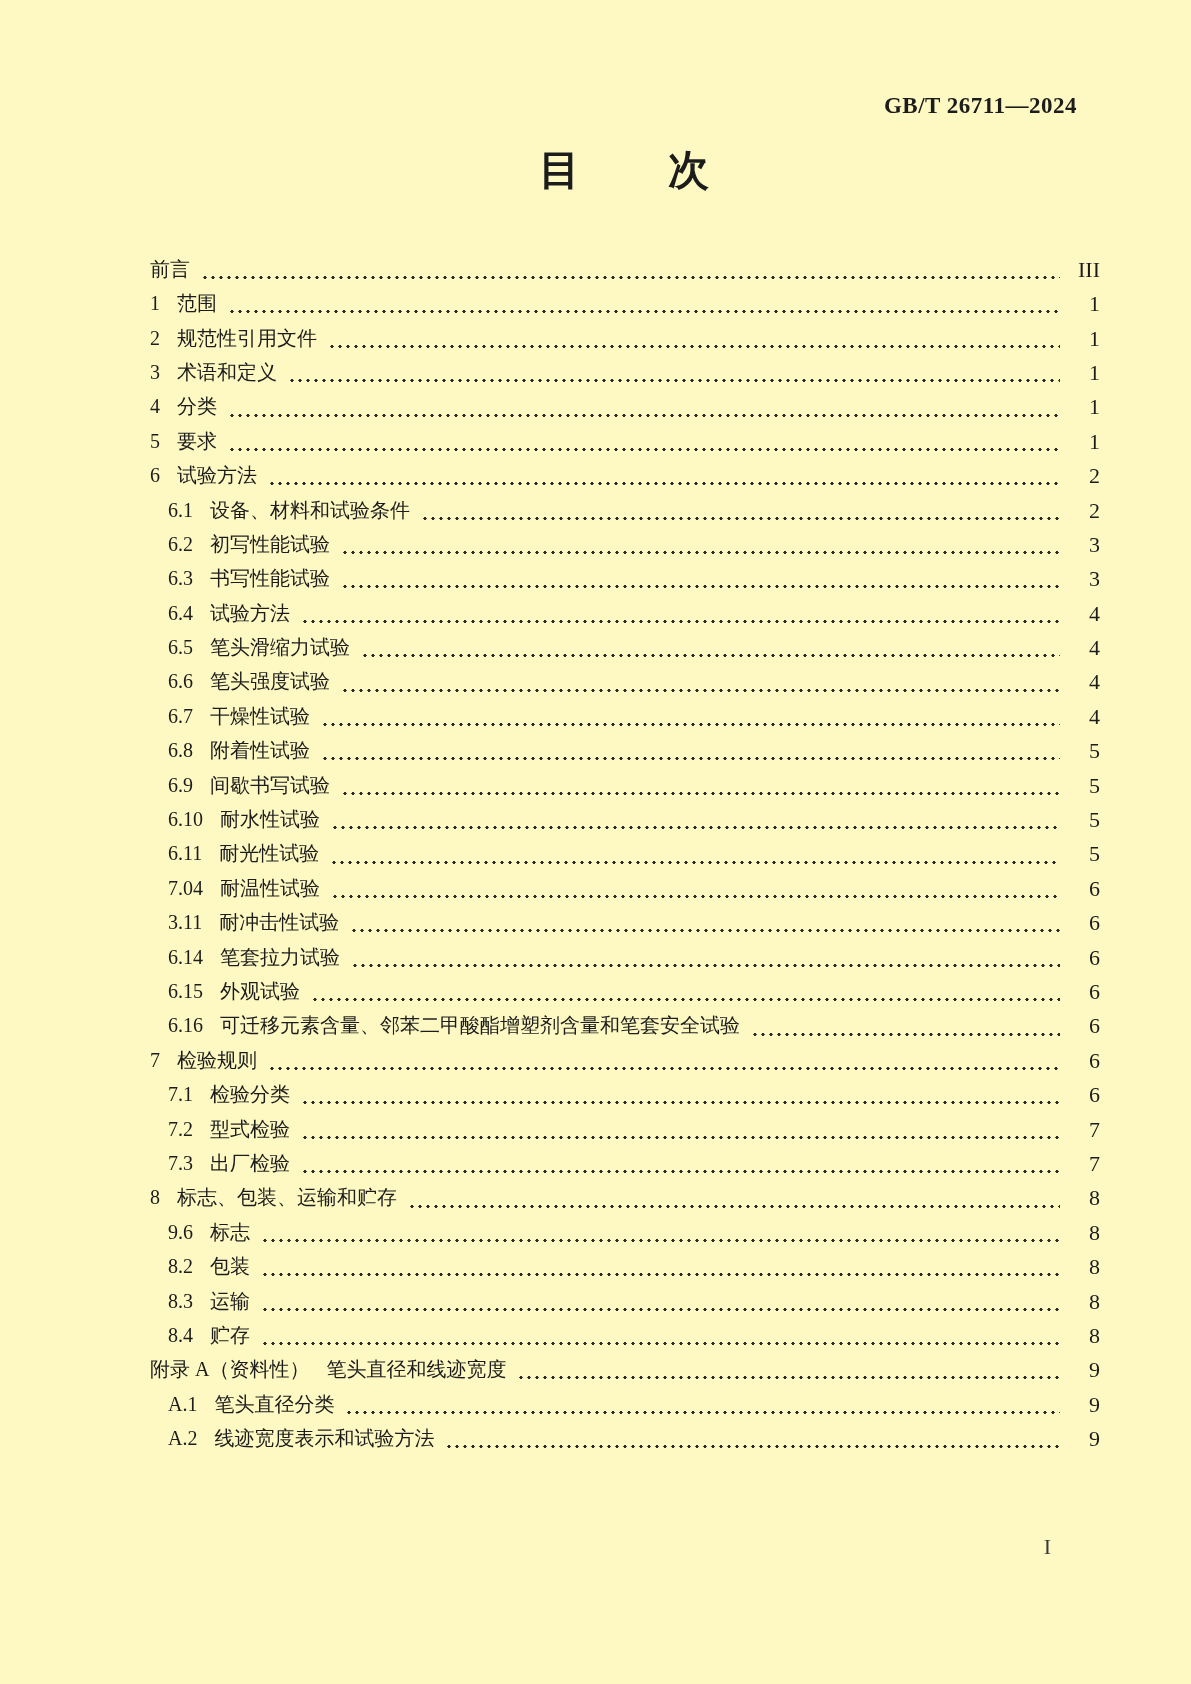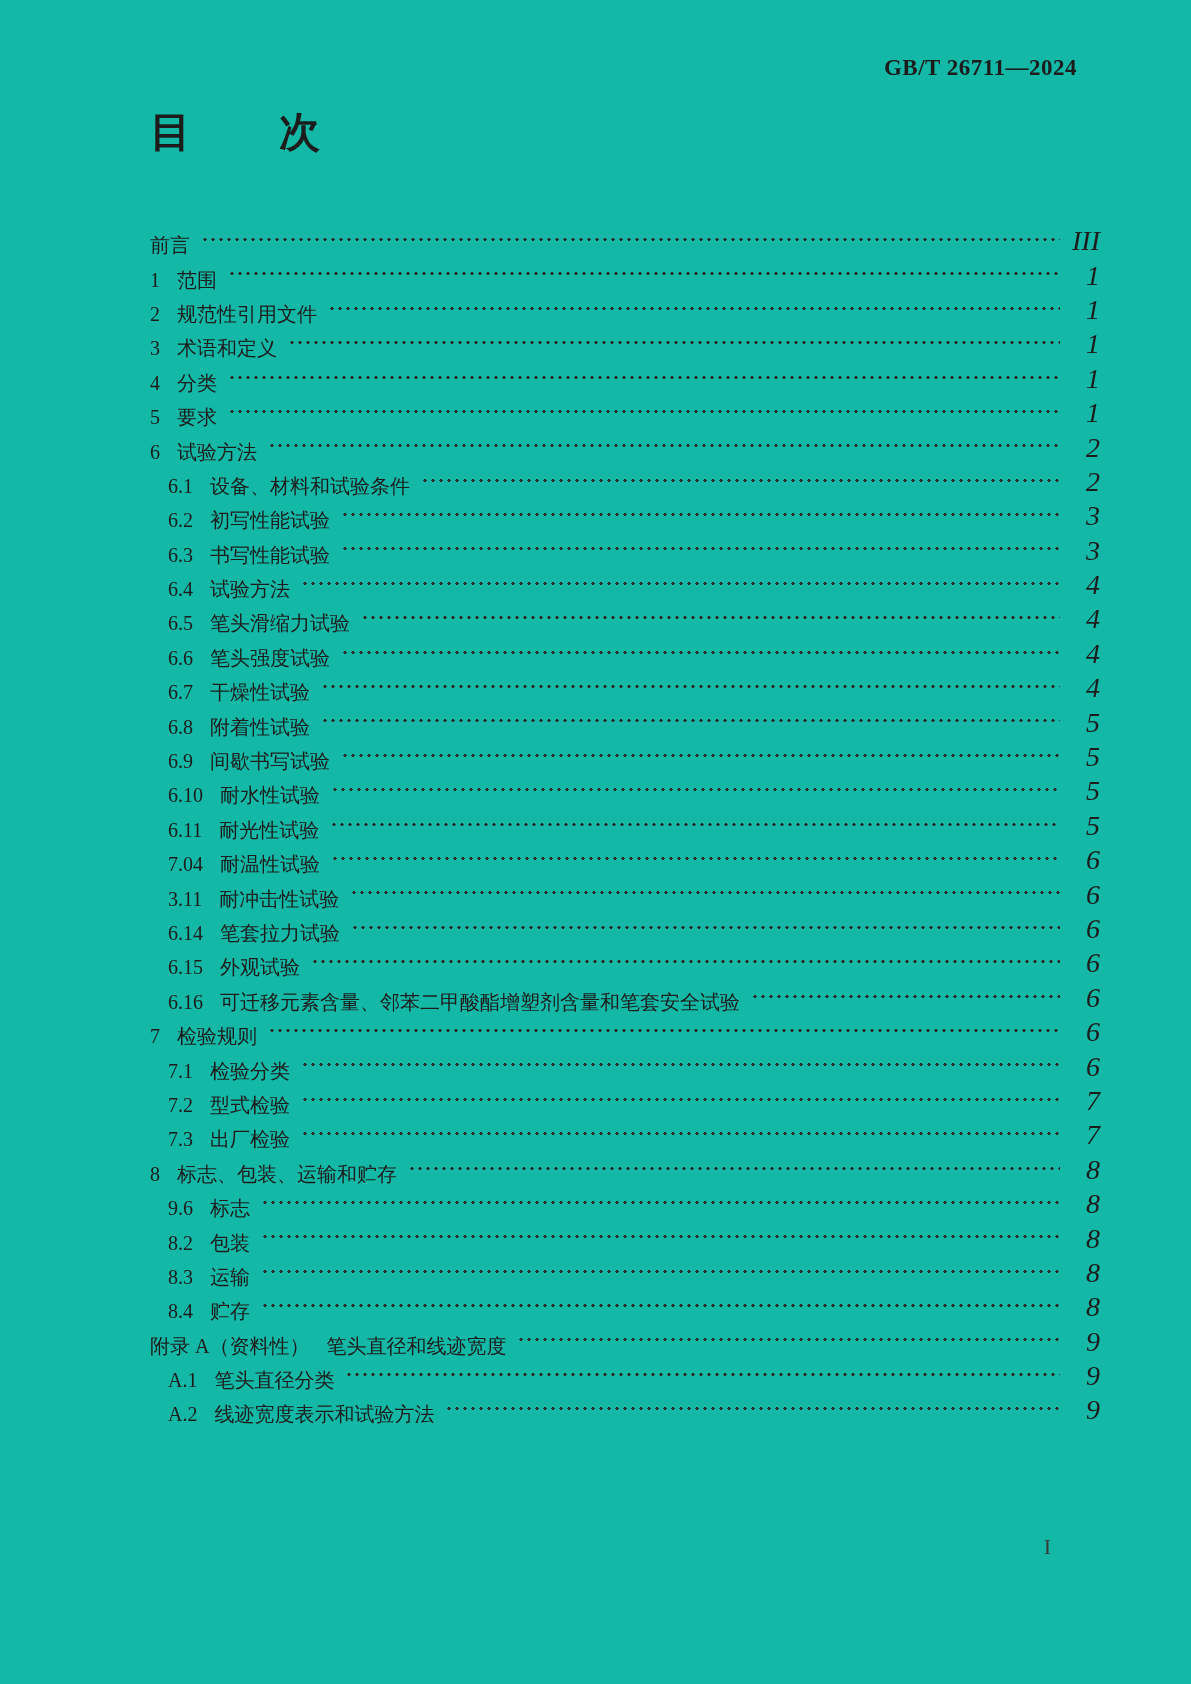--- a/index.html
+++ b/index.html
@@ -5,48 +5,49 @@
   html, body {
     margin: 0;
     padding: 0;
     background: #e8e8e8;
   }
   .page {
     position: relative;
     width: 1191px;
     height: 1684px;
     margin: 0 auto;
-    background: #14b8a6;
+    background: #fef9c3;
     box-sizing: border-box;
-    padding: 54px 91px 0 150px;
+    padding: 92px 91px 0 150px;
     overflow: hidden;
     font-family: "Liberation Serif", "DejaVu Serif", serif;
     color: #1c1c1c;
   }
   .doc-number {
     text-align: right;
     padding-right: 23px;
     font-size: 23px;
     font-weight: bold;
     letter-spacing: 0.5px;
     line-height: 1.2;
   }
   .page-title {
     margin: 26px 0 0 0;
+    text-align: center;
     font-size: 41px;
     font-weight: bold;
     line-height: 1.2;
     letter-spacing: 2px;
   }
   .toc {
     margin-top: 64px;
   }
   .toc-row {
     display: flex;
-    align-items: flex-end;
+    align-items: flex-start;
     height: 34.4px;
     font-size: 20px;
     line-height: 1;
     white-space: nowrap;
   }
   .toc-row.indent {
     padding-left: 18px;
   }
   .toc-row .num {
     margin-right: 17px;
@@ -65,22 +66,21 @@
     margin: 3px 10px 0 13px;
     background-image: radial-gradient(circle at 2px 2.5px, #2b2b2b 1.45px, rgba(0,0,0,0) 1.8px);
     background-size: 8px 5px;
     background-repeat: repeat-x;
     min-width: 12px;
   }
   .pagenum {
     flex: 0 0 auto;
     min-width: 30px;
     text-align: right;
-    font-size: 28px;
-    font-style: italic;
+    font-size: 22px;
   }
   .footer-pagenum {
     position: absolute;
     right: 140px;
     top: 1534px;
     font-size: 22px;
     color: #3a3a3a;
   }
 </style>
 </head>

